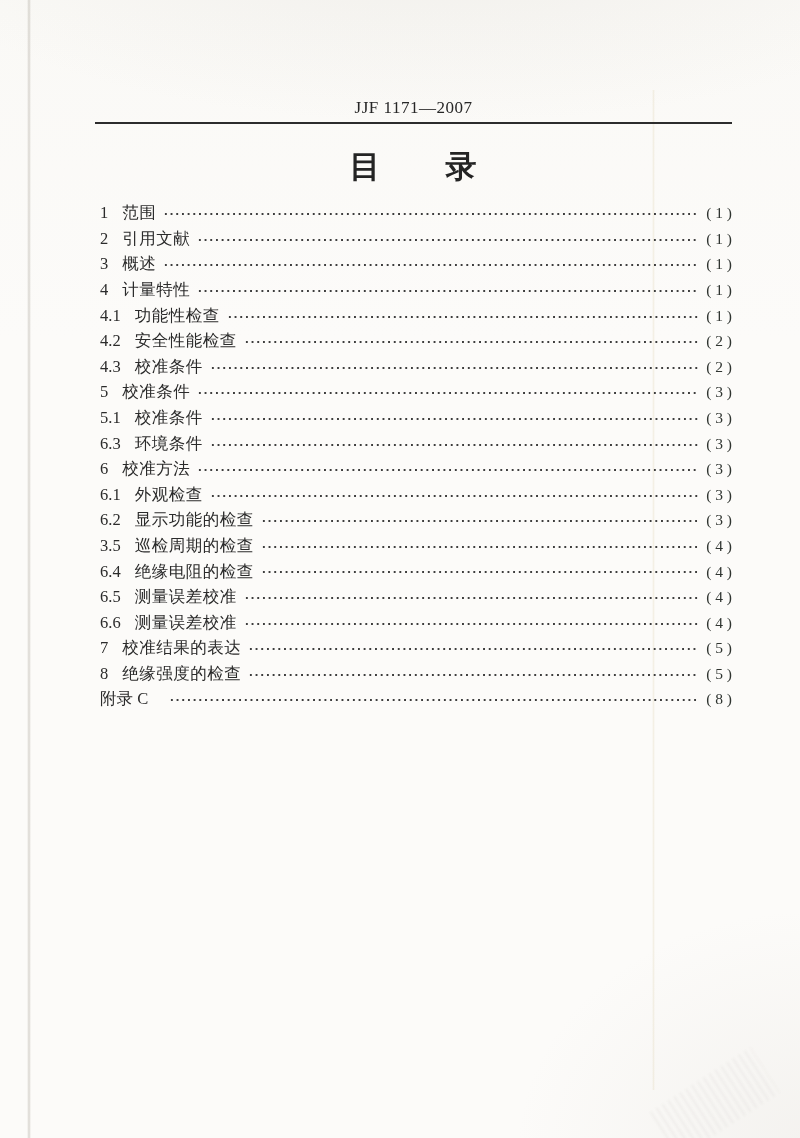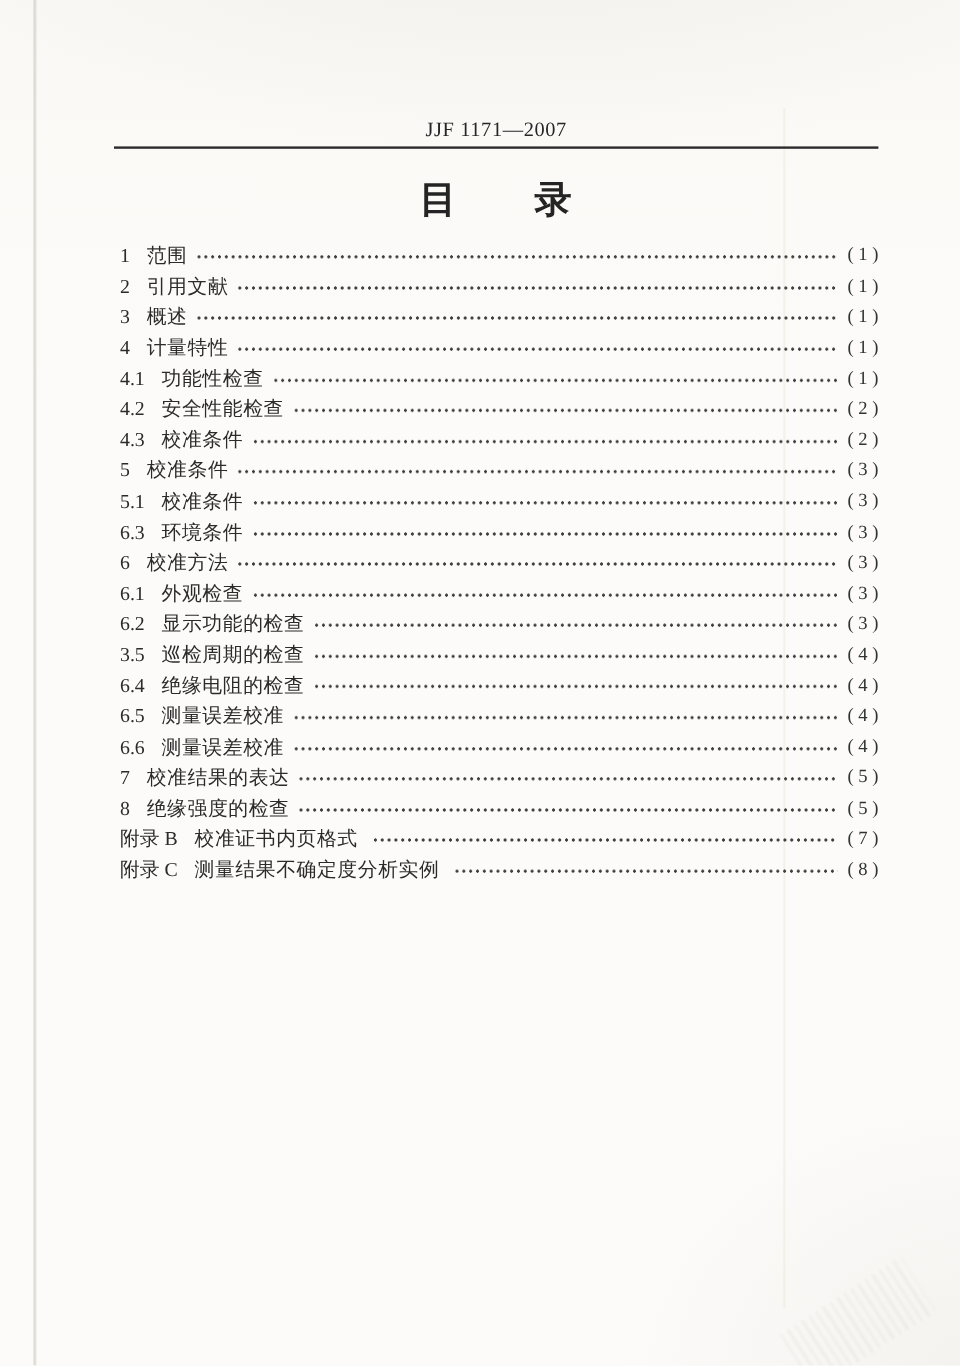--- a/index.html
+++ b/index.html
@@ -258,28 +258,21 @@
   </div>
 
   <div class="toc-row">
     <span class="num">8</span>
     <span class="ttl">绝缘强度的检查</span>
     <span class="dots"></span>
     <span class="pg">( 5 )</span>
   </div>
 
 
-  <div class="toc-row">
-    <span class="num">附录 B</span>
-    <span class="ttl">校准证书内页格式 </span>
-    <span class="dots"></span>
-    <span class="pg">( 7 )</span>
-  </div>
 
   <div class="toc-row">
     <span class="num">附录 C</span>
-    <span class="ttl">测量结果不确定度分析实例 </span>
     <span class="dots"></span>
     <span class="pg">( 8 )</span>
   </div>
 </div>
   </div>
 </div>
 
 </body></html>

